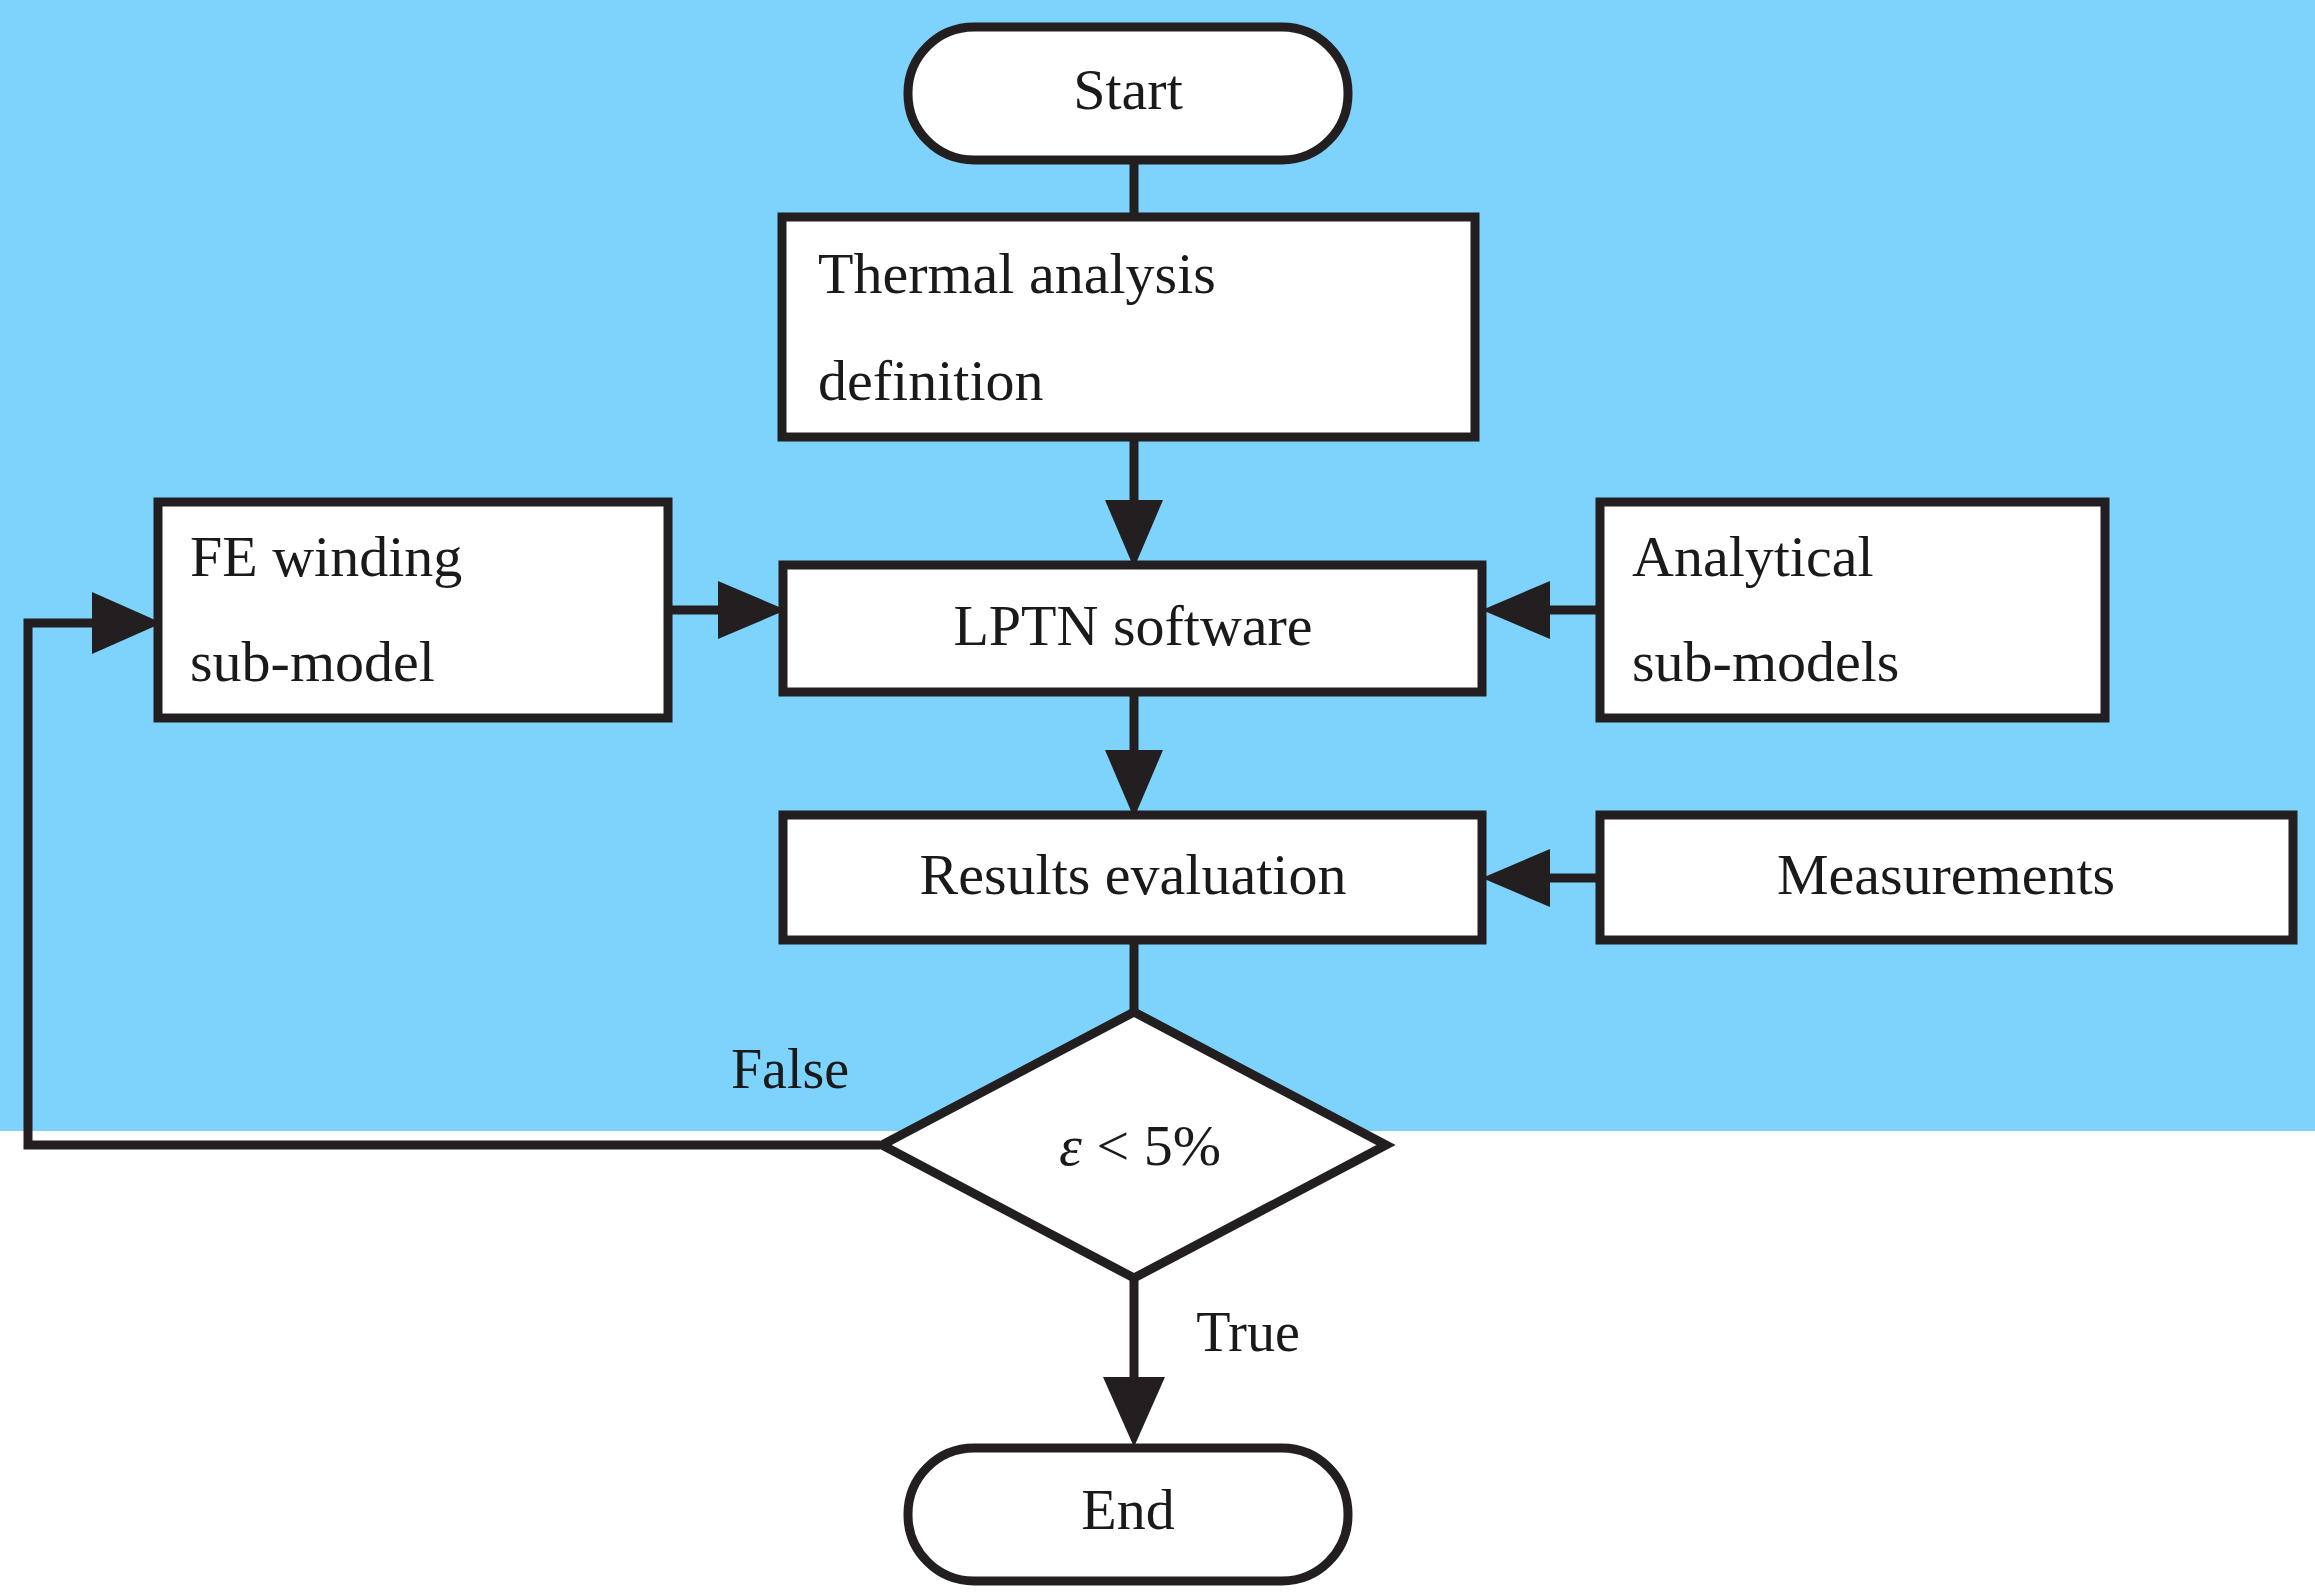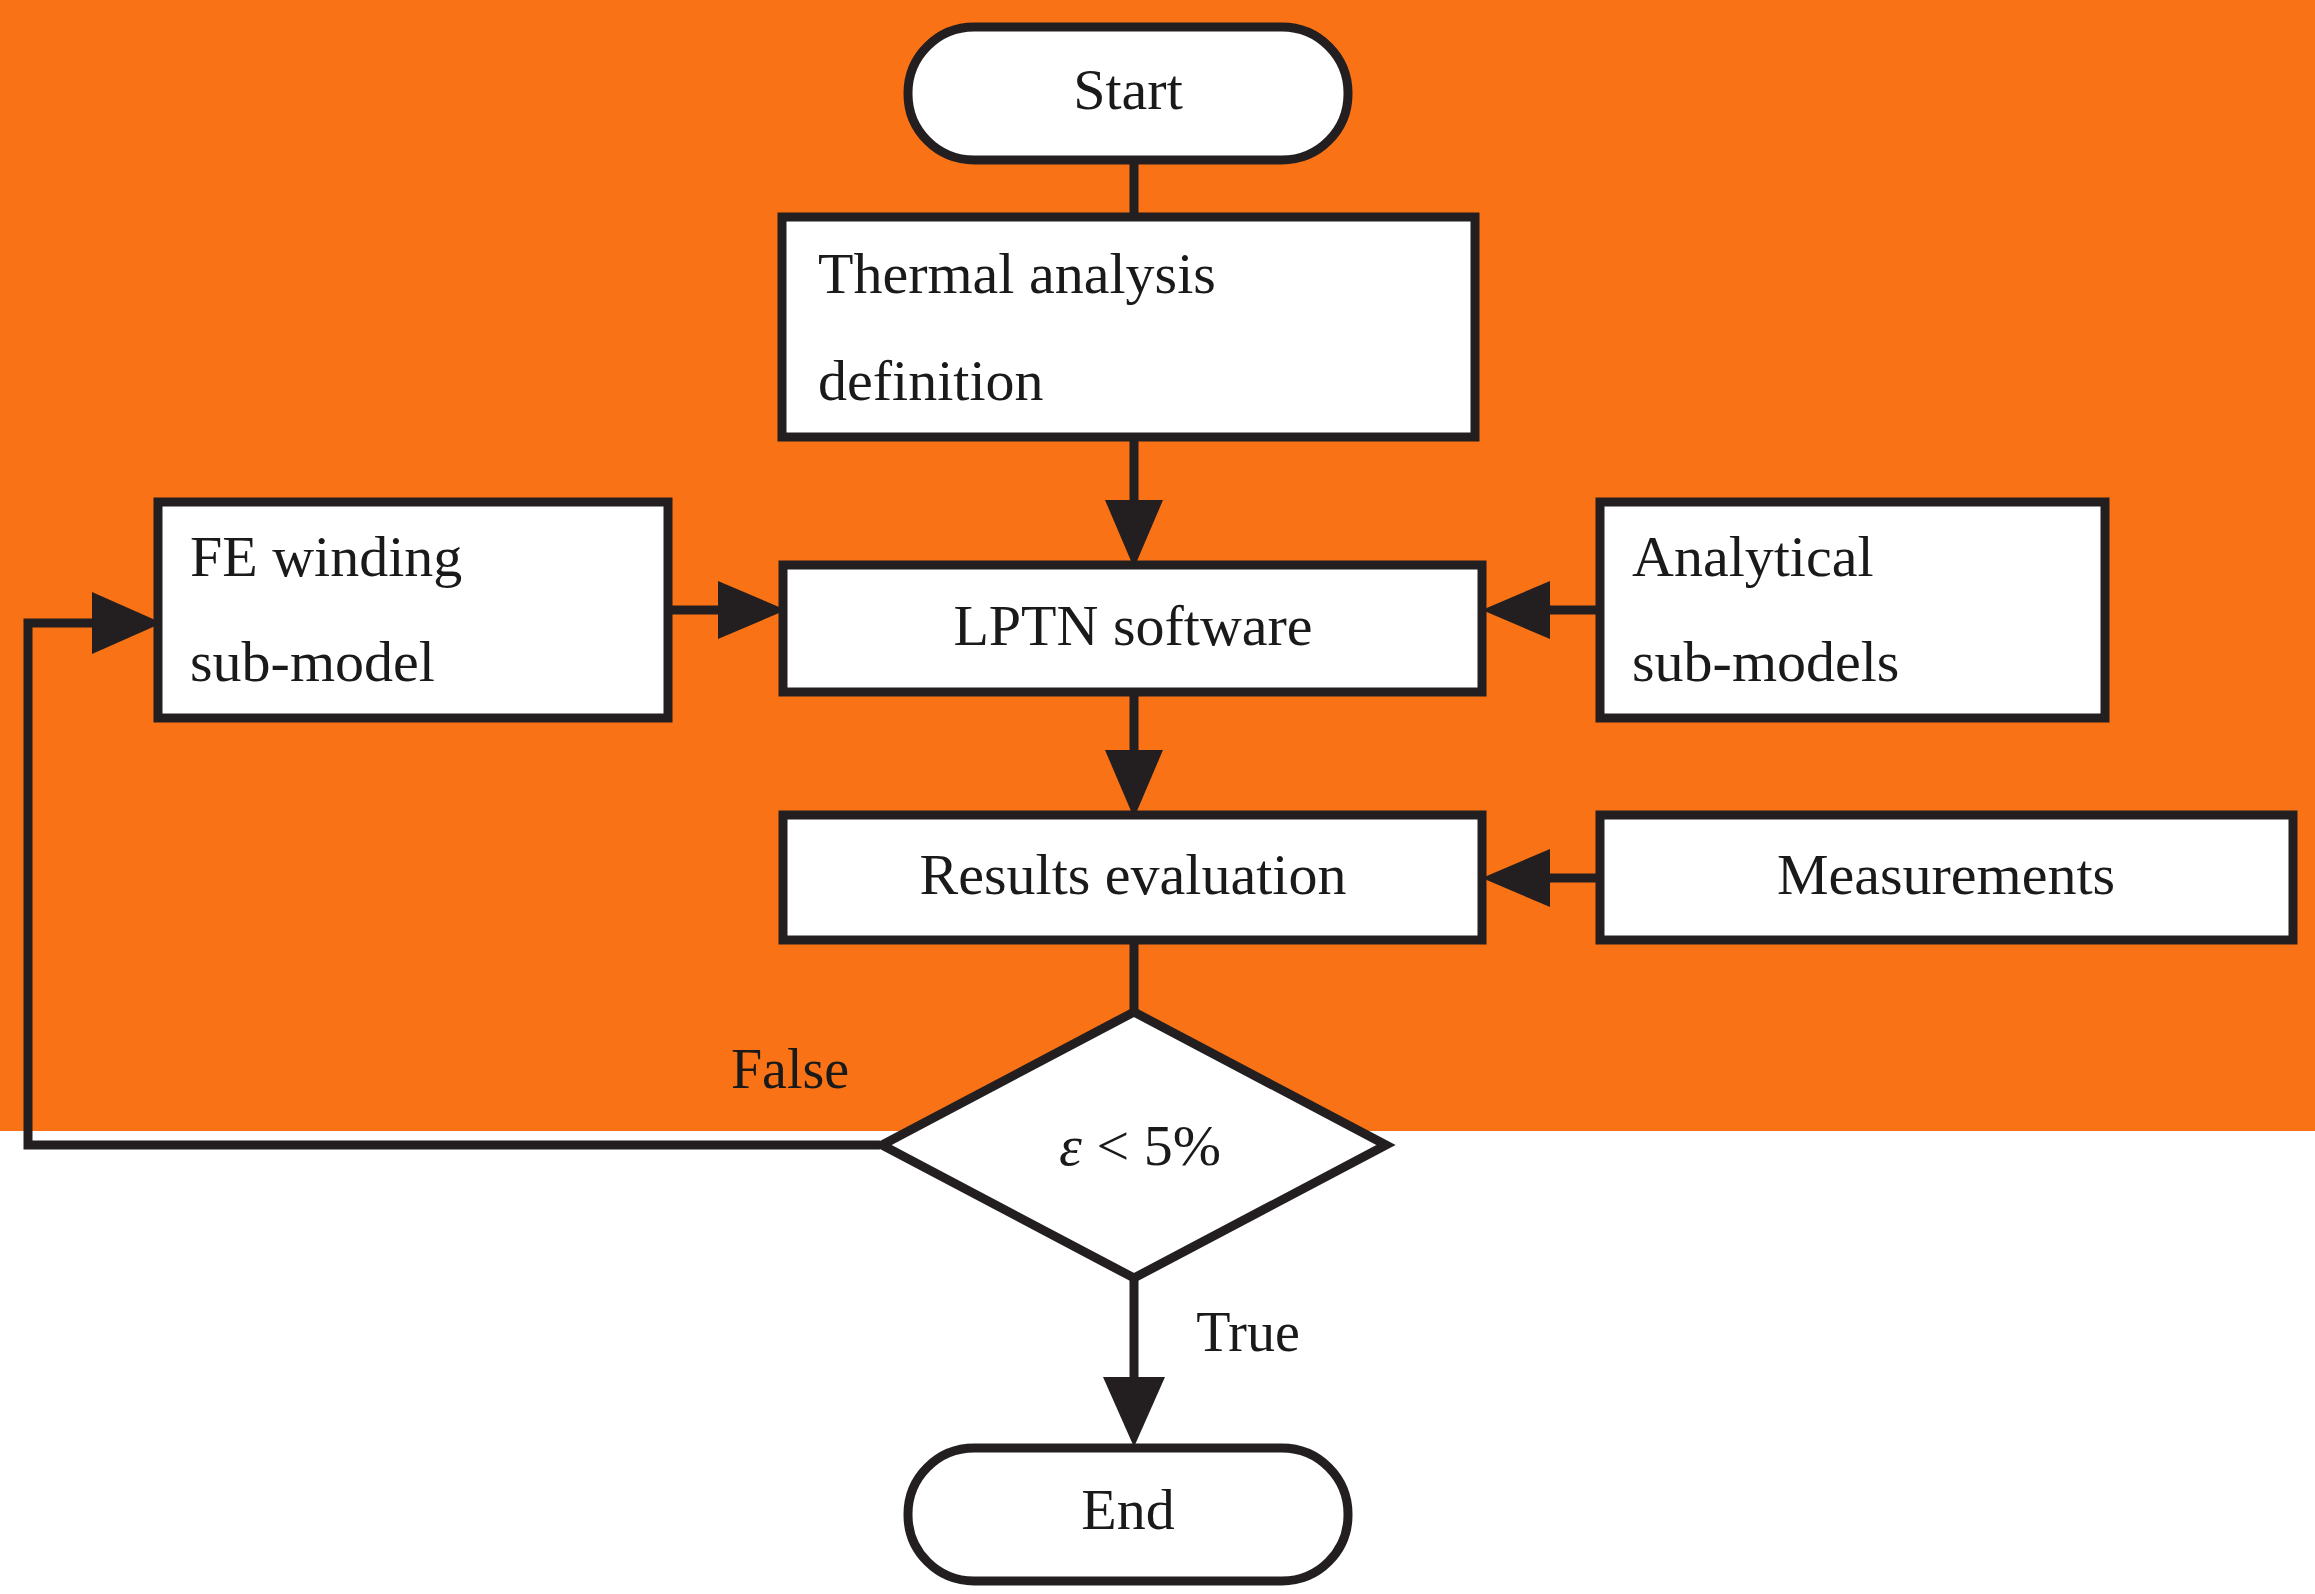--- a/index.html
+++ b/index.html
@@ -10,21 +10,21 @@
   body {
     width: 2315px;
     height: 1594px;
     font-family: "Liberation Serif", "DejaVu Serif", serif;
     overflow: hidden;
   }
   #flowchart-root {
     position: relative;
     width: 2315px;
     height: 1131px;
-    background: #f97316;
+    background: #7dd3fc;
   }
   svg.chart-surface {
     position: absolute;
     left: 0;
     top: 0;
     width: 2315px;
     height: 1594px;
     display: block;
   }
   .node-shape {

